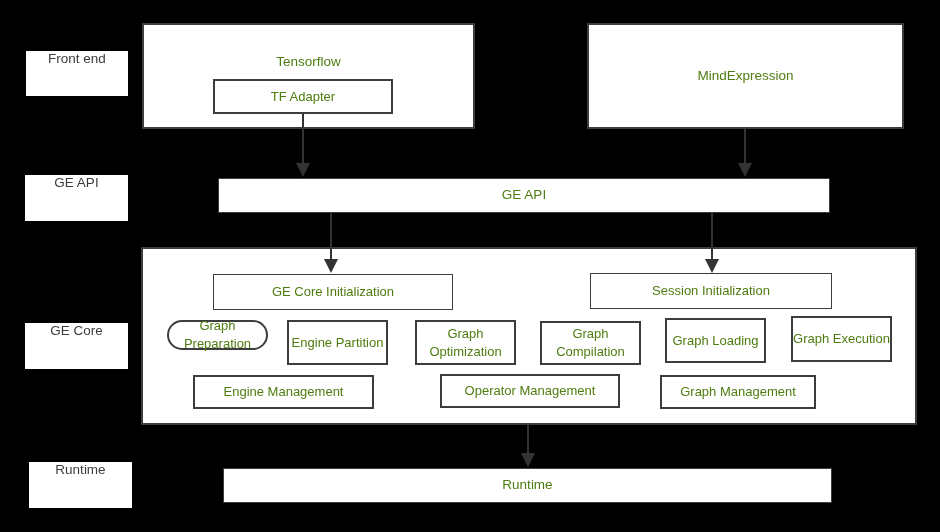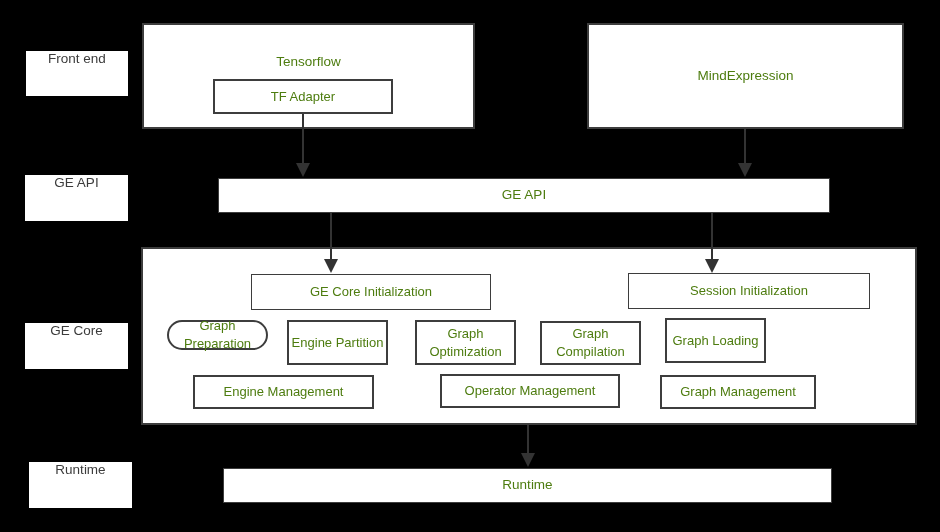--- a/index.html
+++ b/index.html
@@ -24,21 +24,21 @@
 
   .tensorflow-box{left:142px;top:23px;width:333px;height:106px;display:block;}
   .tensorflow-title{position:absolute;left:0;top:28px;width:100%;text-align:center;font-size:13.5px;}
   .tf-adapter-box{left:69px;top:54px;width:180px;height:35px;}
   .mindexpression-box{left:587px;top:23px;width:317px;height:106px;font-size:13.5px;}
 
   .geapi-bar{left:218px;top:178px;width:612px;height:35px;font-size:13.5px;}
   .runtime-bar{left:223px;top:468px;width:609px;height:35px;font-size:13.5px;}
 
   .gecore-box{left:141px;top:247px;width:776px;height:178px;display:block;}
-  .init-box{height:36px;margin-left:38px;}
+  .init-box{height:36px;}
   .init-gecore{left:70px;top:25px;width:240px;}
   .init-session{left:447px;top:24px;width:242px;}
   .module{width:101px;}
   .m0{left:24px;top:71px;height:30px;border-radius:19px;}
   .m1{left:144px;top:71px;height:45px;}
   .m2{left:272px;top:71px;height:45px;}
   .m3{left:397px;top:72px;height:44px;}
   .m4{left:522px;top:69px;height:45px;}
   .m5{left:648px;top:67px;height:46px;}
   .g0{left:50px;top:126px;width:181px;height:34px;}
@@ -104,20 +104,23 @@
     </div>
     <div class="box module m2">
       <span>Graph Optimization</span>
     </div>
     <div class="box module m3">
       <span>Graph Compilation</span>
     </div>
     <div class="box module m4">
       <span>Graph Loading</span>
     </div>
+    <div class="box module m5">
+      <span>Graph Execution</span>
+    </div>
 
     <div class="box g0">
       <span>Engine Management</span>
     </div>
     <div class="box g1">
       <span>Operator Management</span>
     </div>
     <div class="box g2">
       <span>Graph Management</span>
     </div>

